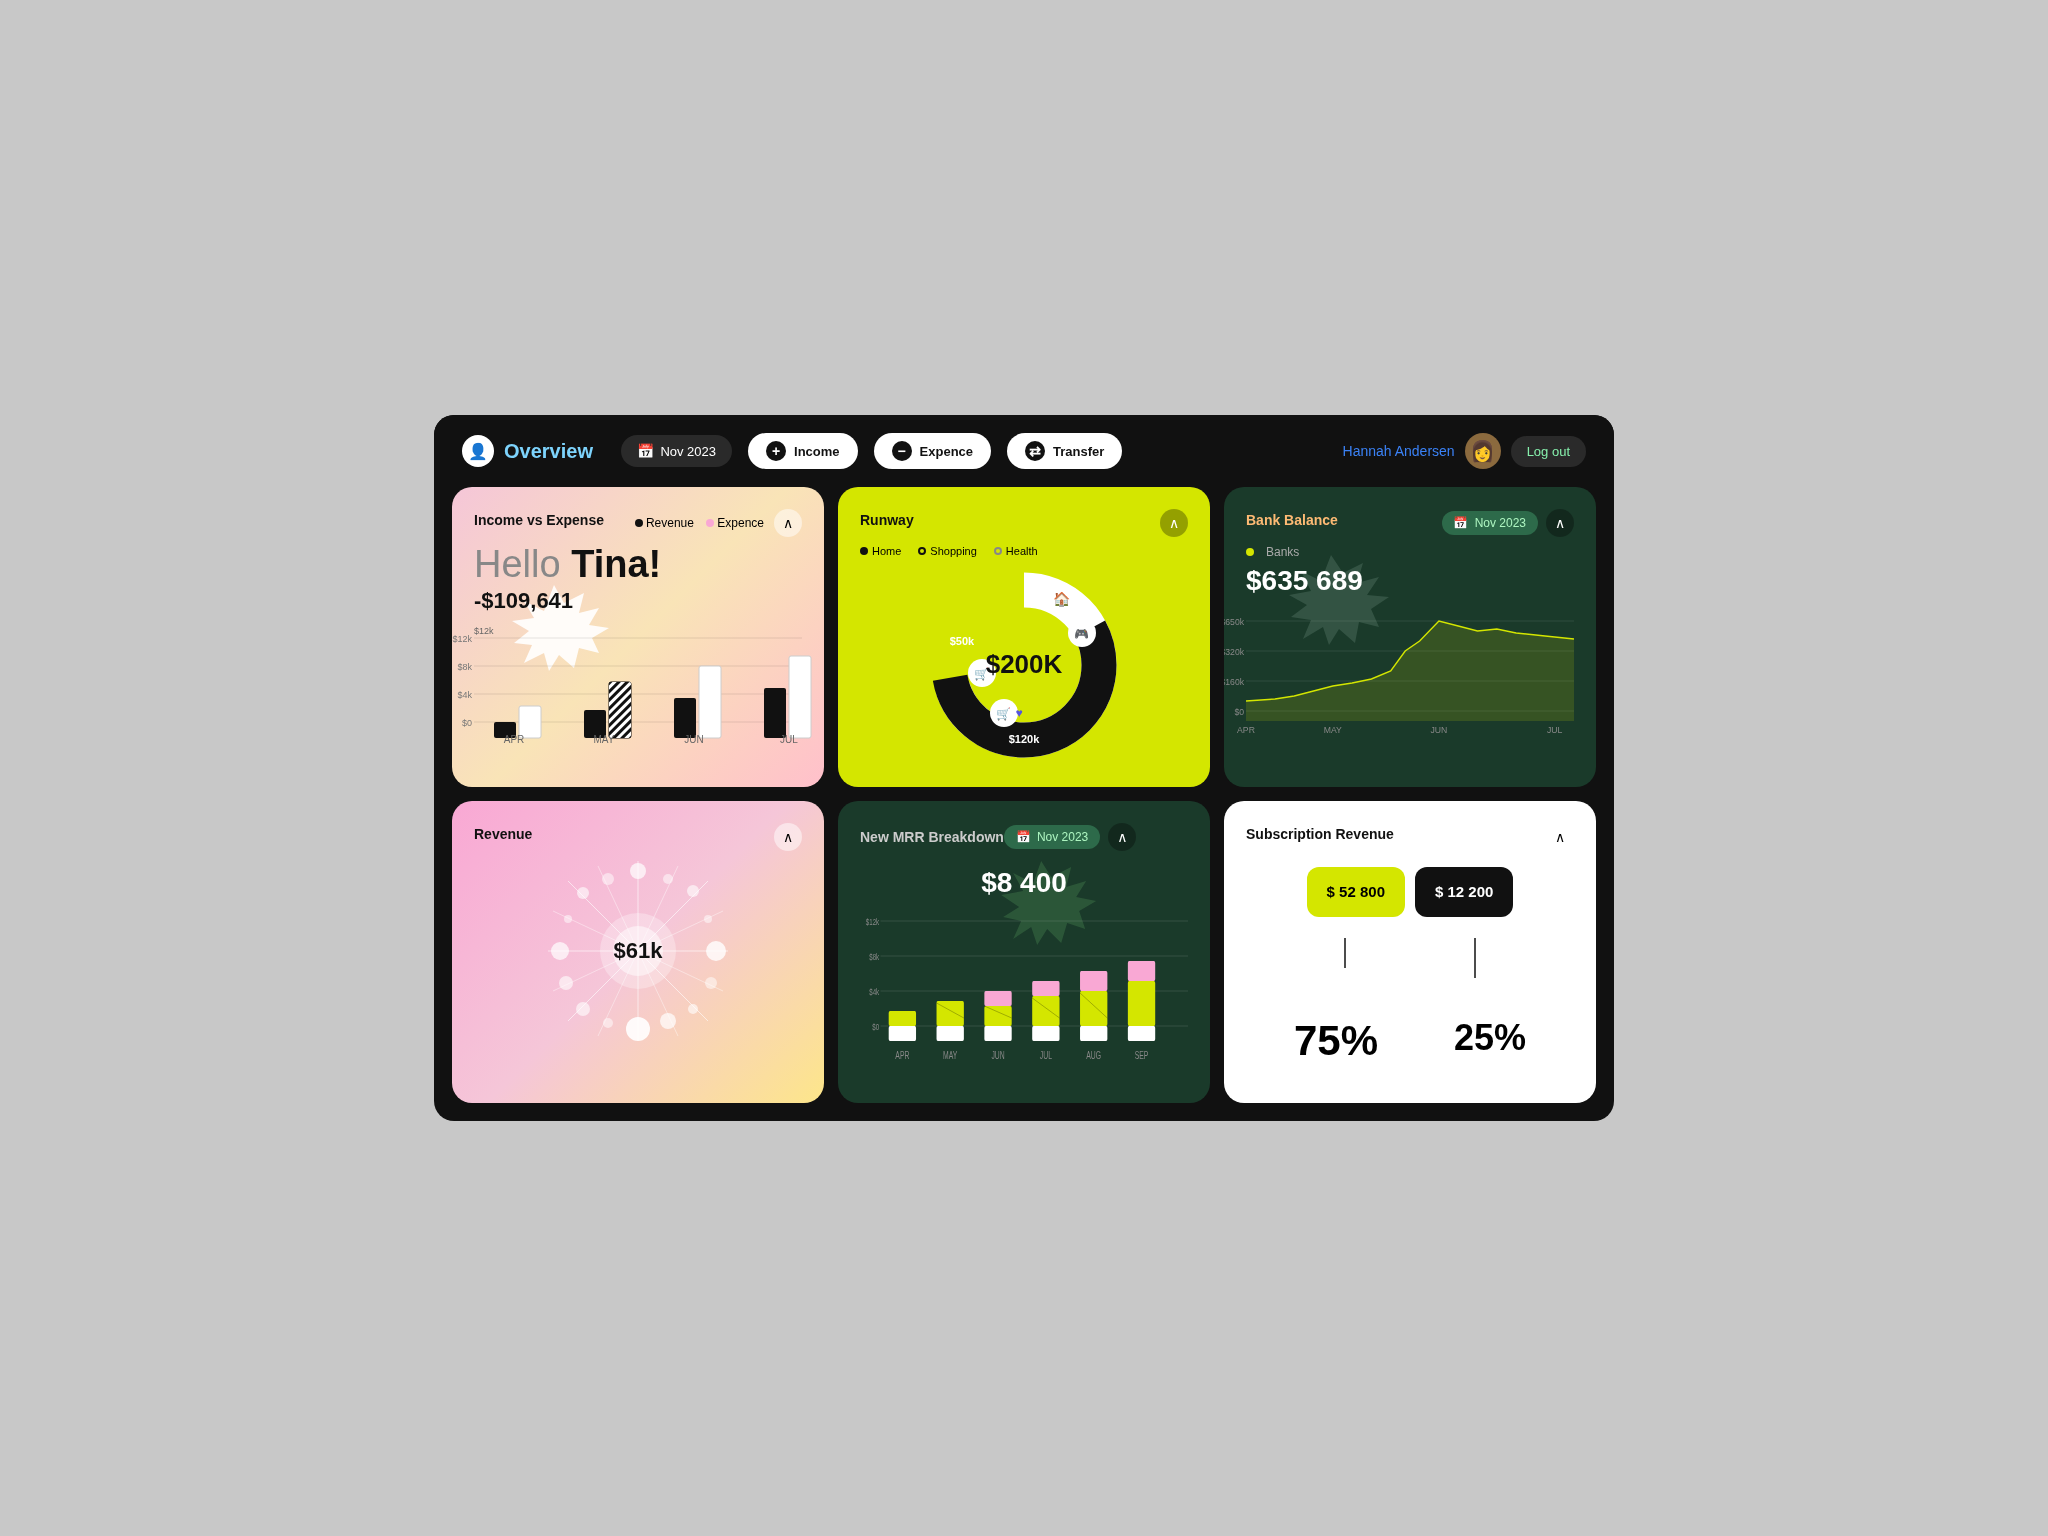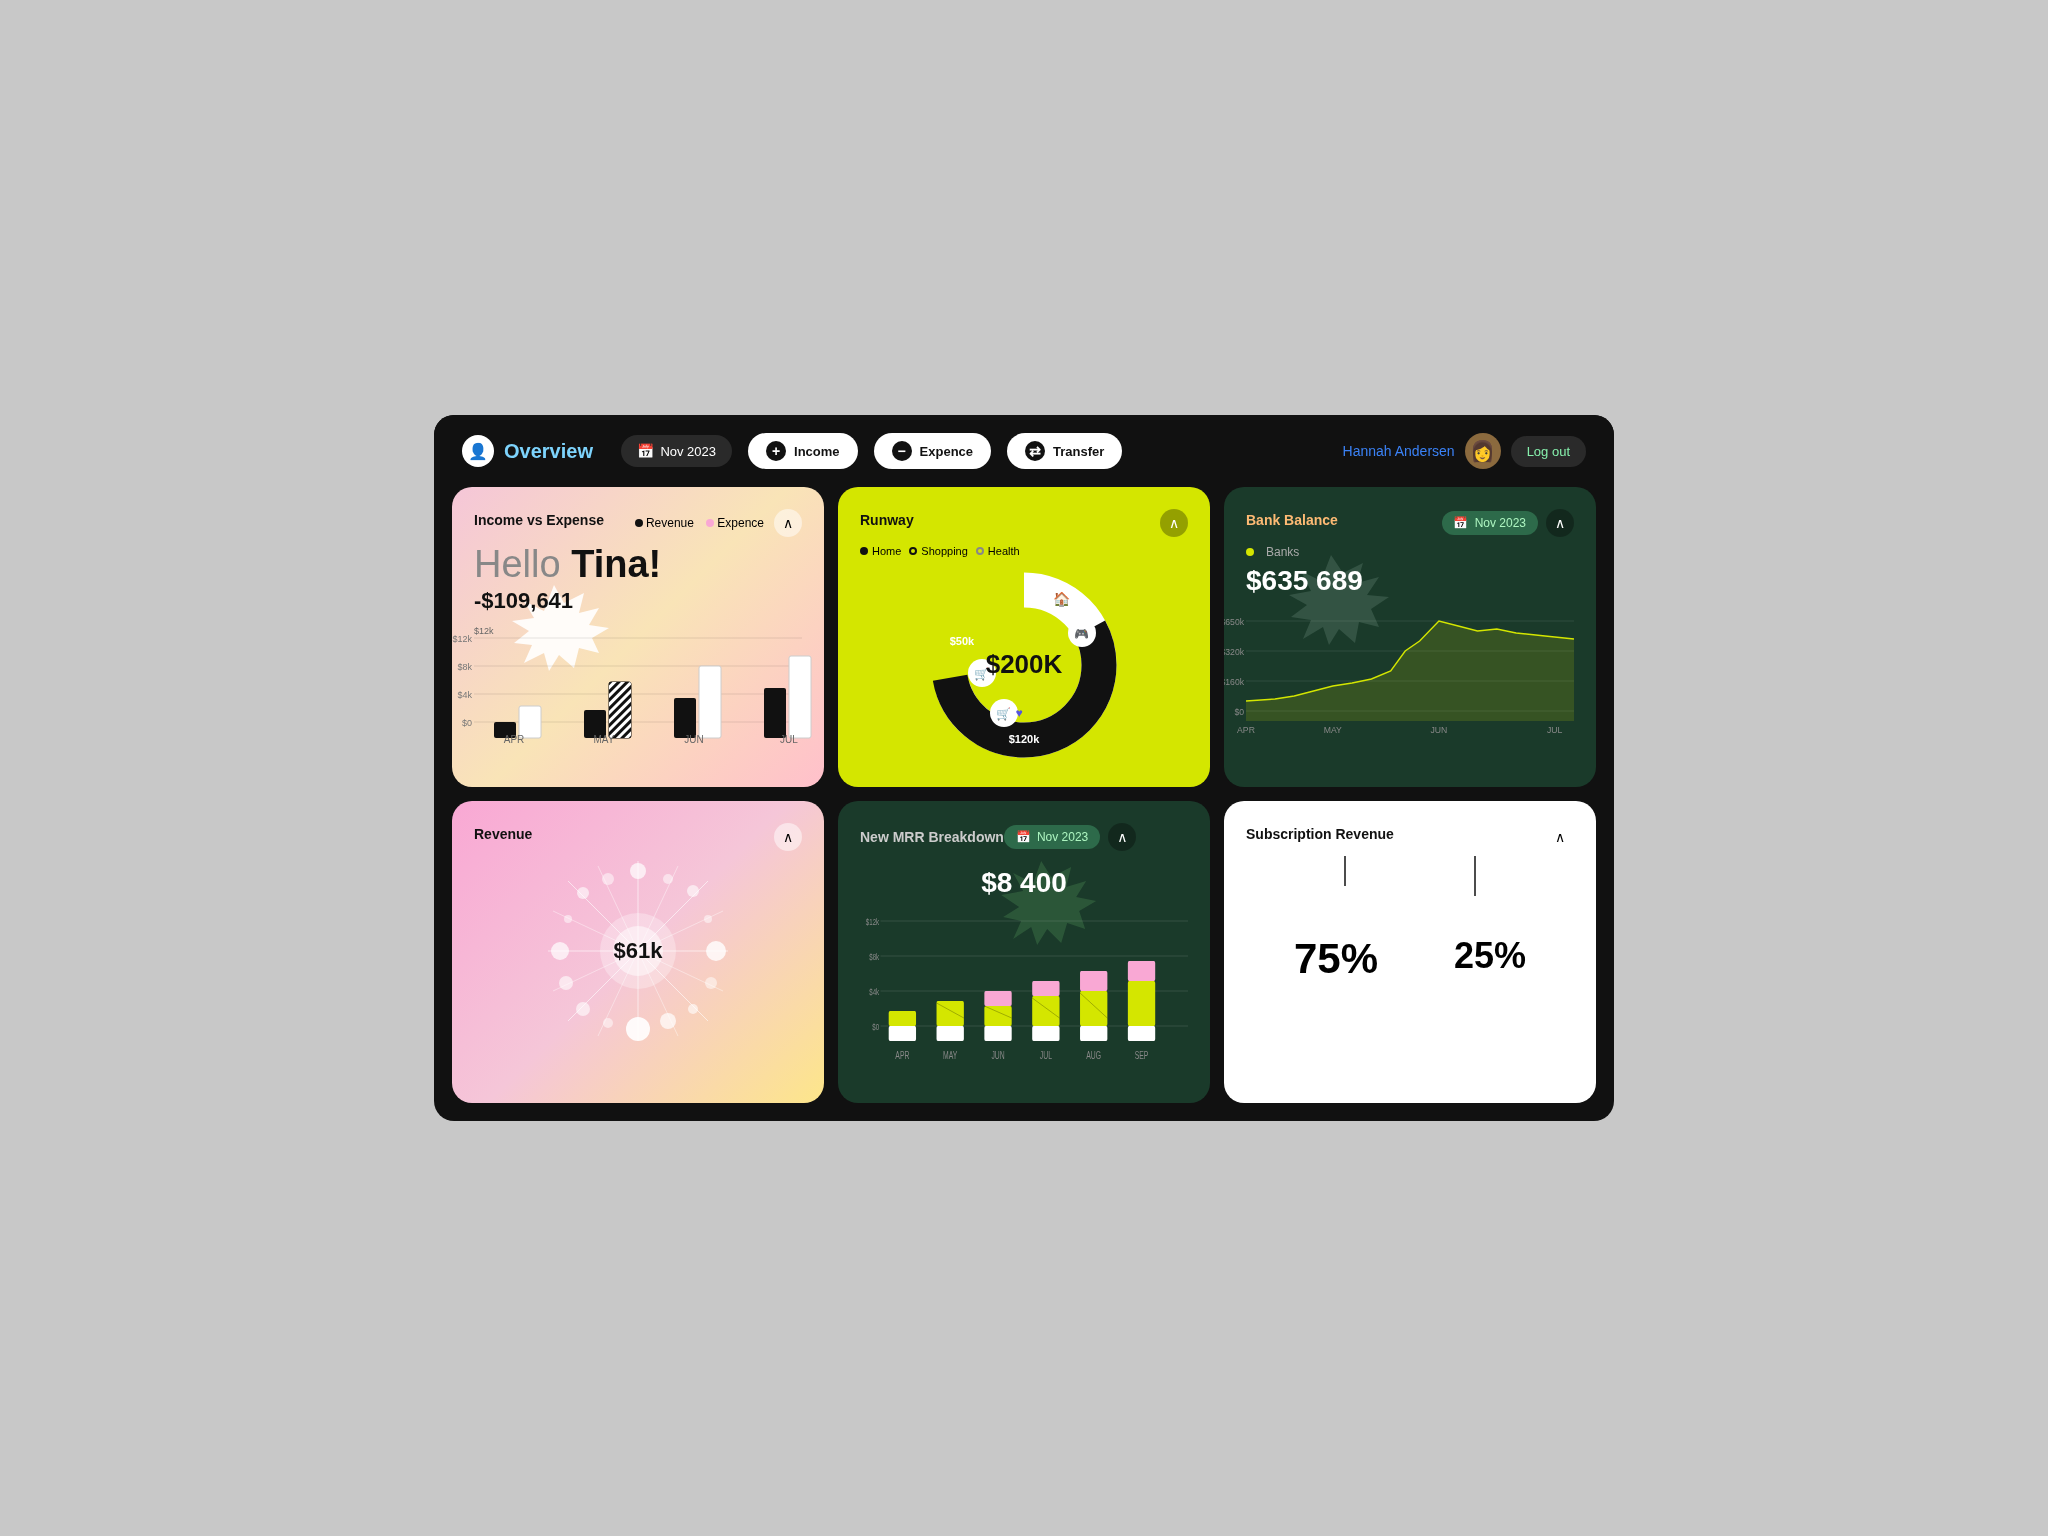--- a/index.html
+++ b/index.html
@@ -216,21 +216,21 @@
     }
     
     .runway-header {
       display: flex;
       justify-content: space-between;
       align-items: center;
     }
     .runway-legend {
       display: flex;
       flex-wrap: wrap;
-      gap: 8px;
+      gap: 17px;
       font-size: 11px;
       margin: 8px 0;
     }
     .runway-legend-item {
       display: flex;
       align-items: center;
       gap: 4px;
     }
     
     .bank-header {
@@ -614,20 +614,28 @@
           <text x="412" y="148" text-anchor="middle" font-size="10" fill="#888">SEP</text>
         </svg>
       </div>
     </div>
 
     <div class="card card-white-bottom">
       <div style="display:flex;justify-content:space-between;align-items:center;">
         <span class="card-title">Subscription Revenue</span>
         <button class="expand-btn">∧</button>
       </div>
+      <div class="sub-boxes">
+        <div class="sub-box sub-box-yellow">
+          <span class="sub-amount">$ 52 800</span>
+        </div>
+        <div class="sub-box sub-box-black">
+          <span class="sub-amount">$ 12 200</span>
+        </div>
+      </div>
 
       <div style="position:relative;height:80px;">
         <svg width="100%" height="80" viewBox="0 0 260 80">
           <line x1="65" y1="5" x2="65" y2="35" stroke="#111" stroke-width="1.5"></line>
           <line x1="195" y1="5" x2="195" y2="45" stroke="#111" stroke-width="1.5"></line>
         </svg>
         <div class="sub-percentages">
           <span class="sub-pct sub-pct-large">75%</span>
           <span class="sub-pct">25%</span>
         </div>

